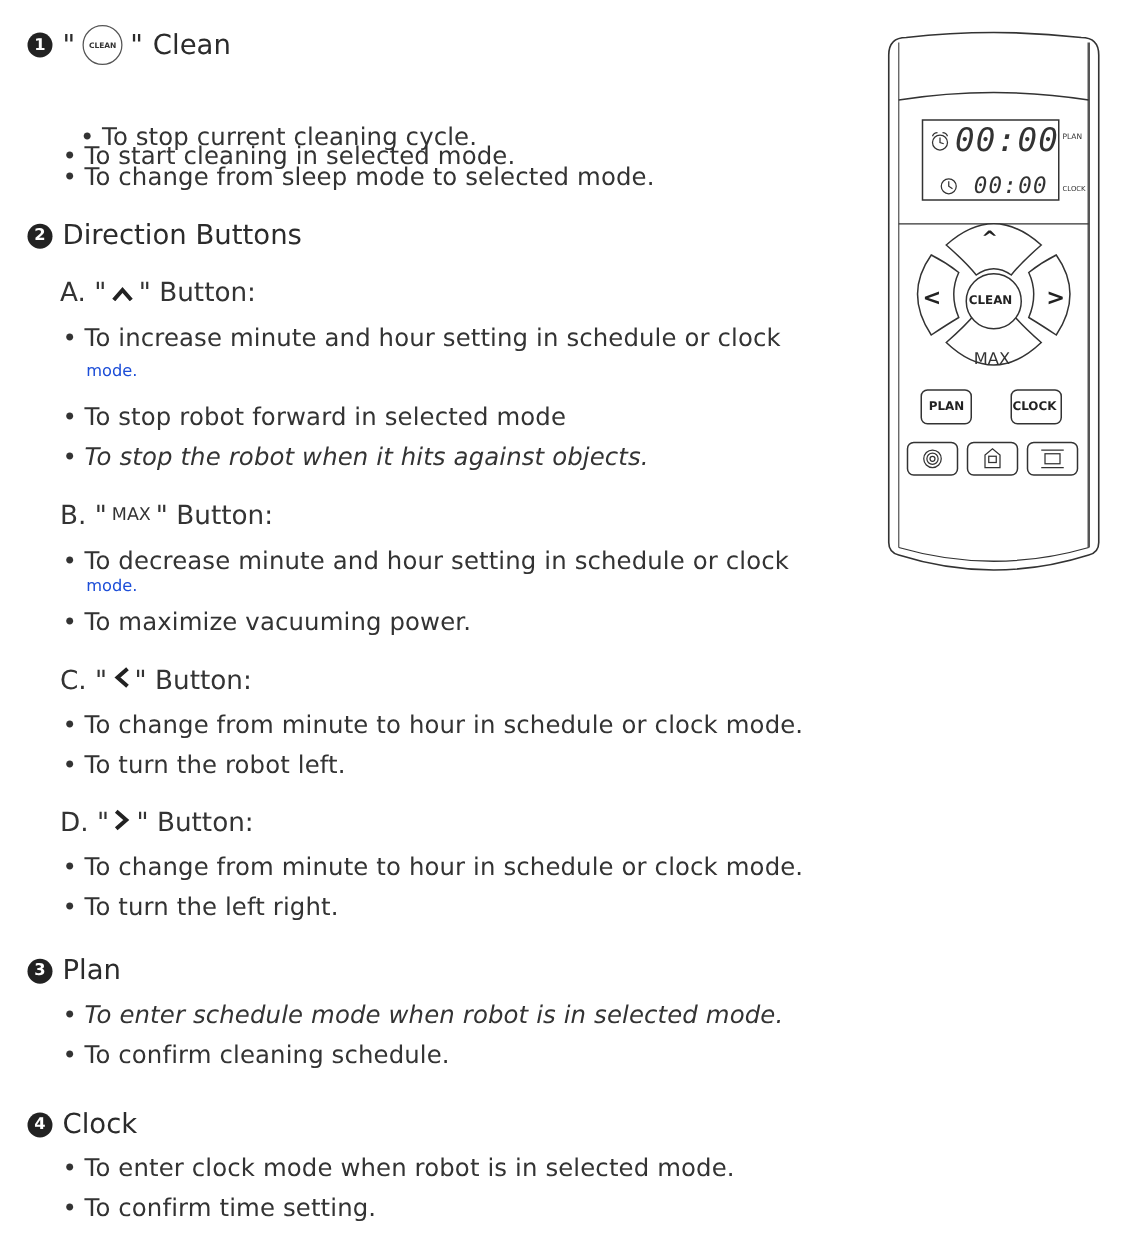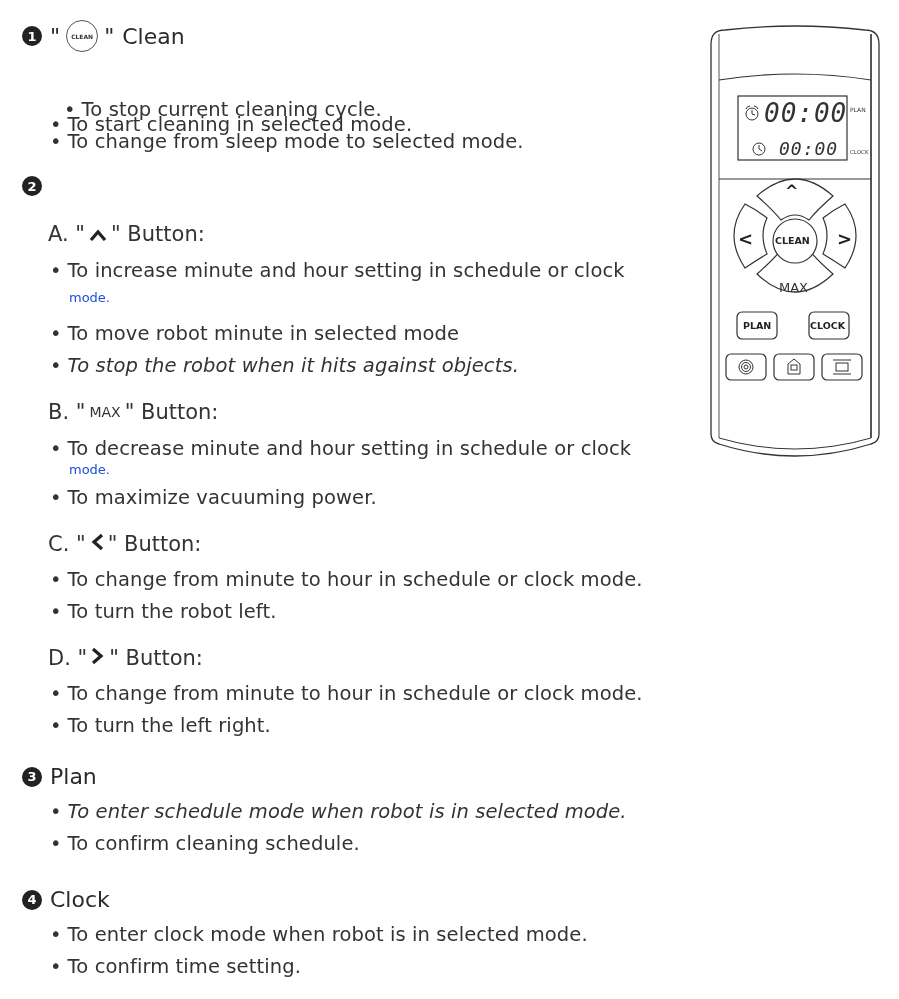--- a/index.html
+++ b/index.html
@@ -29,34 +29,35 @@
   <span class="cleanpill">CLEAN</span>
   <span class="q">"</span>
   <span style="margin-left:8px">Clean</span>
 </div>
 <div class="abs bullet" style="left:50px;top:66px;margin-top:47px;">To start cleaning in selected mode.</div>
 <div class="abs bullet" style="left:64px;top:98px;">To stop current cleaning cycle.</div>
 <div class="abs bullet" style="left:50px;top:130px;">To change from sleep mode to selected mode.</div>
 
 <div class="abs h1" style="left:22px;top:176px;">
   <span class="num">2</span>
+  <span>Direction Buttons</span>
 </div>
 
 <div class="abs sub" style="left:48px;top:222px;">
   <span>A. "</span>
   <span class="chev">
     <svg width="18" height="12" viewBox="0 0 18 12">
         <path d="M2 11 L9 3 L16 11" stroke="#222" stroke-width="3.2" fill="none"></path>
       </svg>
   </span>
   <span>" Button:</span>
 </div>
 <div class="abs bullet" style="left:50px;top:259px;">To increase minute and hour setting in schedule or clock</div>
 <div class="abs cont" style="left:69px;top:290px;">mode.</div>
-<div class="abs bullet" style="left:50px;top:322px;">To move robot minute in selected mode</div>
+<div class="abs bullet" style="left:50px;top:322px;">To stop robot forward in selected mode</div>
 <div class="abs bullet" style="left:50px;top:354px;font-style:italic;">To stop the robot when it hits against objects.</div>
 
 <div class="abs sub" style="left:48px;top:400px;">
   <span>B. "</span>
   <span class="maxsm">MAX</span>
   <span>" Button:</span>
 </div>
 <div class="abs bullet" style="left:50px;top:437px;">To decrease minute and hour setting in schedule or clock</div>
 <div class="abs cont" style="left:69px;top:462px;">mode.</div>
 <div class="abs bullet" style="left:50px;top:486px;">To maximize vacuuming power.</div>

